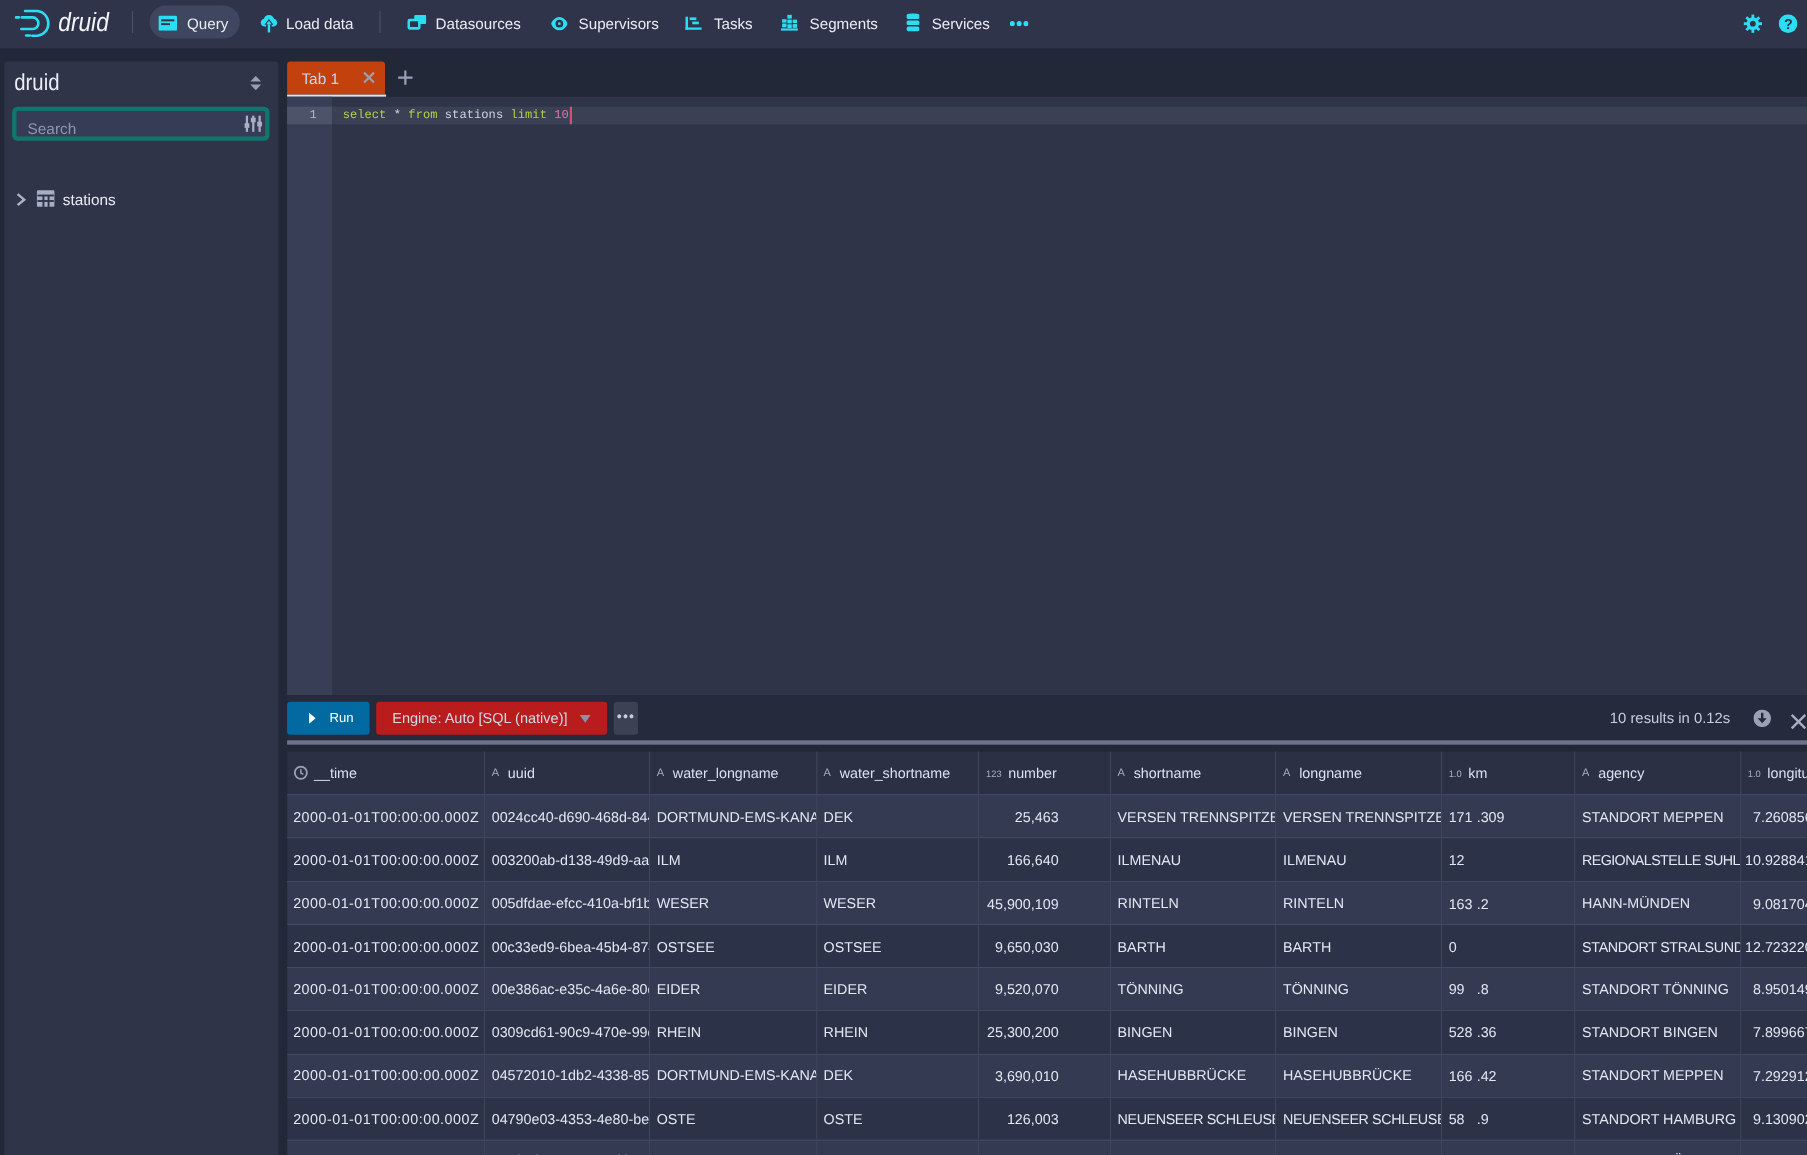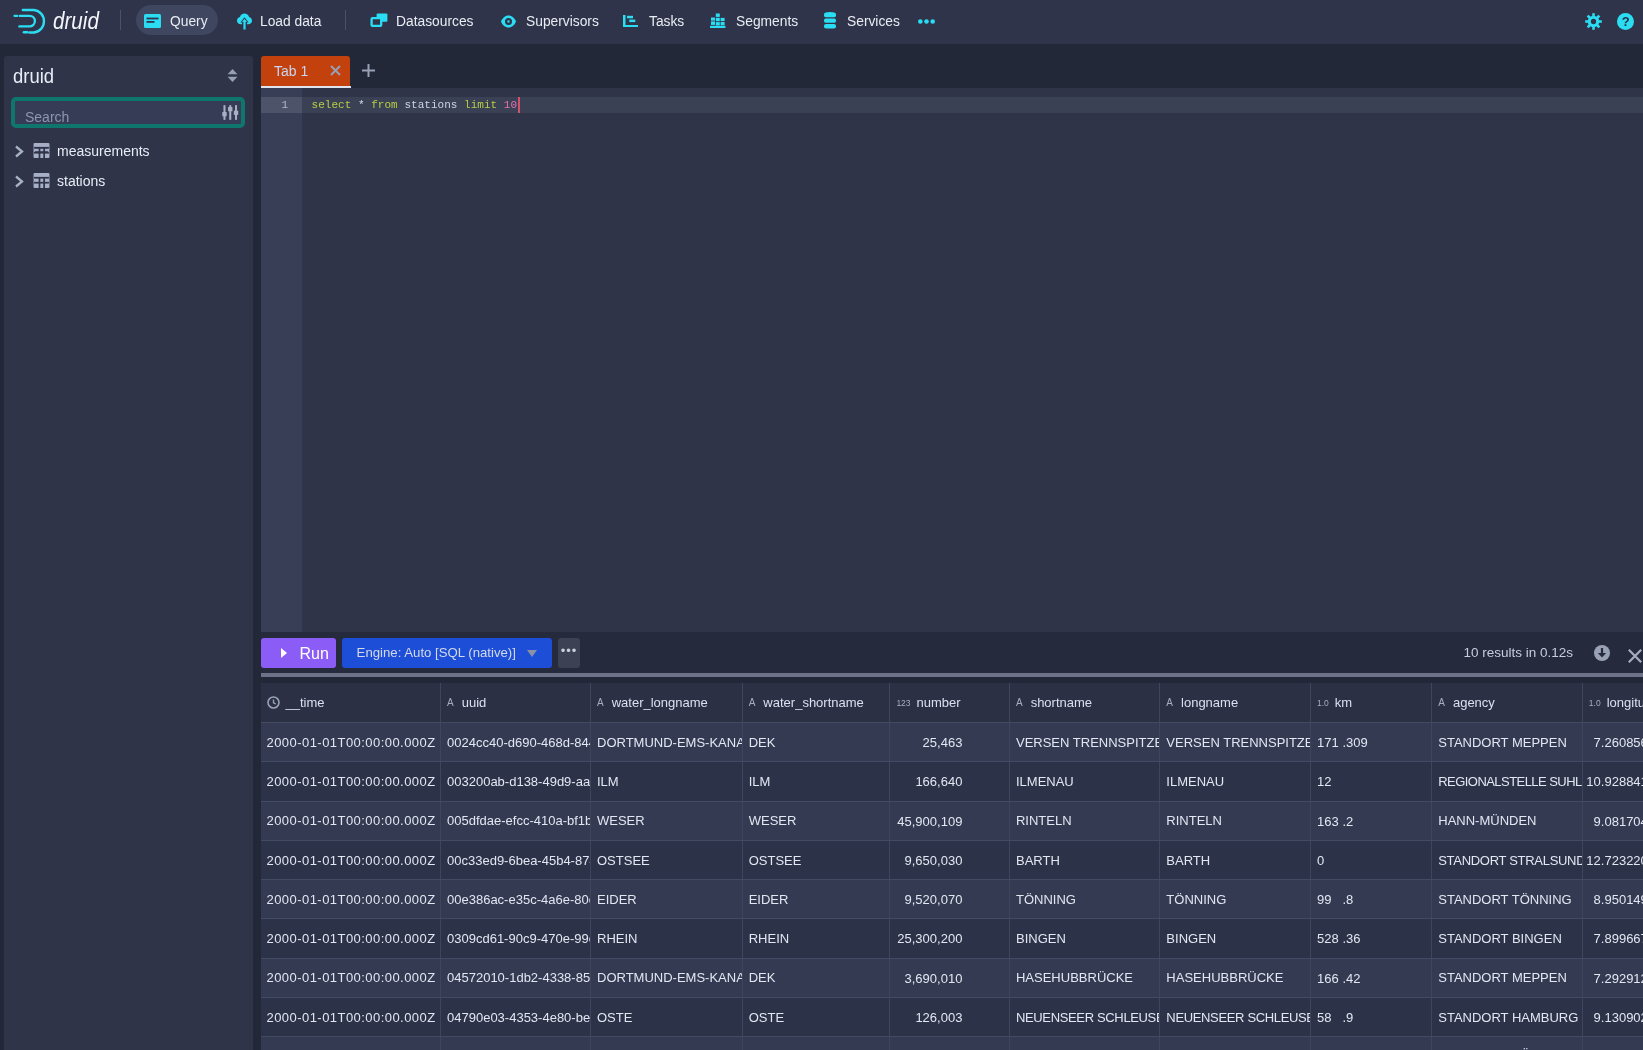--- a/index.html
+++ b/index.html
@@ -38,26 +38,26 @@
   #activegutter { position:absolute; left:0; top:8.8px; width:40.5px; height:16.5px; background:#4d5369; }
   #lineno { position:absolute; left:0; top:10.5px; width:27px; text-align:right; font-family:"Liberation Mono",monospace;
      font-size:11px; color:#b3bacd; }
   #code { position:absolute; left:50.5px; top:10.5px; font-family:"Liberation Mono",monospace; font-size:11px;
      letter-spacing:0.03px; white-space:pre; color:#c9d3e2; }
   .kw { color:#b6ce44;font-family:Liberation Mono, monospace; } .op { color:#d8dce8; } .num { color:#e870b8; }
   #cursor { position:absolute; left:257.4px; top:9.3px; width:2px; height:15.5px; background:#d4506e; }
 
   
   #runbar { position:absolute; left:261px; top:632px; width:1382px; height:41.4px; background:#252a3c; }
-  #runbtn { position:absolute; left:0px; top:6px; width:75px; height:29.5px; background:#8b5cf6; border-radius:3px;
-     color:#fff; font-size:16px; }
+  #runbtn { position:absolute; left:0px; top:6px; width:75px; height:29.5px; background:#0369a1; border-radius:3px;
+     color:#fff; font-size:12px; }
   #runbtn .ptri { position:absolute; left:19.5px; top:9.8px; width:0; height:0;
      border-left:6.2px solid #fff; border-top:5px solid transparent; border-bottom:5px solid transparent; }
   #runbtn .rtxt { position:absolute; left:38.5px; top:7px; }
-  #enginebtn { position:absolute; left:80.6px; top:6px; width:210.6px; height:29.5px; background:#1d4ed8; border-radius:3px; }
+  #enginebtn { position:absolute; left:80.6px; top:6px; width:210.6px; height:29.5px; background:#b91c1c; border-radius:3px; }
   #enginebtn .etxt { position:absolute; left:15px; top:7px; font-size:13.2px; color:#d3d9e6; }
   #enginebtn .caret { position:absolute; left:185px; top:12px; width:0; height:0;
      border-top:7px solid #8a92a6; border-left:5.5px solid transparent; border-right:5.5px solid transparent; }
   #morebtn { position:absolute; left:296.8px; top:6px; width:22.5px; height:29.5px; background:#3c4254; border-radius:3px; }
   #morebtn span { position:absolute; left:0; top:0; width:100%; text-align:center; line-height:26px; color:#c7cddb;
      font-size:13px; letter-spacing:1px; }
   #results-info { position:absolute; right:70px; top:13px; font-size:13.5px; color:#c6cdde; }
 
   
   #splitter { position:absolute; left:261px; top:673.3px; width:1382px; height:3.4px; background:#6c7389; }
@@ -201,34 +201,20 @@
     <g fill="#a9b0c3">
       <rect x="1.6" y="1" width="2.2" height="16"></rect>
       <rect x="7.9" y="1" width="2.2" height="16"></rect>
       <rect x="14.2" y="1" width="2.2" height="16"></rect>
       <rect x="0.3" y="8.5" width="4.8" height="4.6"></rect>
       <rect x="6.6" y="3" width="4.8" height="4.6"></rect>
       <rect x="12.9" y="7" width="4.8" height="4.6"></rect>
     </g>
   </svg>
 
-  <div class="treerow" style="top:79.7px">
-    <svg class="chev" width="10" height="13" viewBox="0 0 10 13">
-        <path d="M2 1.5 L8 6.5 L2 11.5" fill="none" stroke="#a8b1c6" stroke-width="2.3"></path>
-      </svg>
-    <svg class="ticon" width="17" height="17" viewBox="0 0 16 16">
-      <path fill="#a6afc6" d="M1.5 1 h13 a1 1 0 0 1 1 1 v12 a1 1 0 0 1-1 1 h-13 a1 1 0 0 1-1-1 v-12 a1 1 0 0 1 1-1 Z
-        M2 6.2 h12 v-1.6 h-12 Z M2 10.2 h12 v-1.6 h-12 Z" fill-rule="evenodd"></path>
-      <rect x="5.3" y="5.5" width="1.6" height="10" fill="#2f3449"></rect>
-      <rect x="9.7" y="5.5" width="1.6" height="10" fill="#2f3449"></rect>
-      <rect x="1" y="4.6" width="14" height="1.6" fill="#2f3449"></rect>
-      <rect x="1" y="9.3" width="14" height="1.6" fill="#2f3449"></rect>
-    </svg>
-    <span class="tlabel">measurements</span>
-  </div>
   <div class="treerow" style="top:109.7px">
     <svg class="chev" width="10" height="13" viewBox="0 0 10 13">
         <path d="M2 1.5 L8 6.5 L2 11.5" fill="none" stroke="#a8b1c6" stroke-width="2.3"></path>
       </svg>
     <svg class="ticon" width="17" height="17" viewBox="0 0 16 16">
       <path fill="#a6afc6" d="M1.5 1 h13 a1 1 0 0 1 1 1 v12 a1 1 0 0 1-1 1 h-13 a1 1 0 0 1-1-1 v-12 a1 1 0 0 1 1-1 Z"></path>
       <rect x="5.3" y="5.5" width="1.6" height="10" fill="#2f3449"></rect>
       <rect x="9.7" y="5.5" width="1.6" height="10" fill="#2f3449"></rect>
       <rect x="1" y="4.6" width="14" height="1.6" fill="#2f3449"></rect>
       <rect x="1" y="9.3" width="14" height="1.6" fill="#2f3449"></rect>

